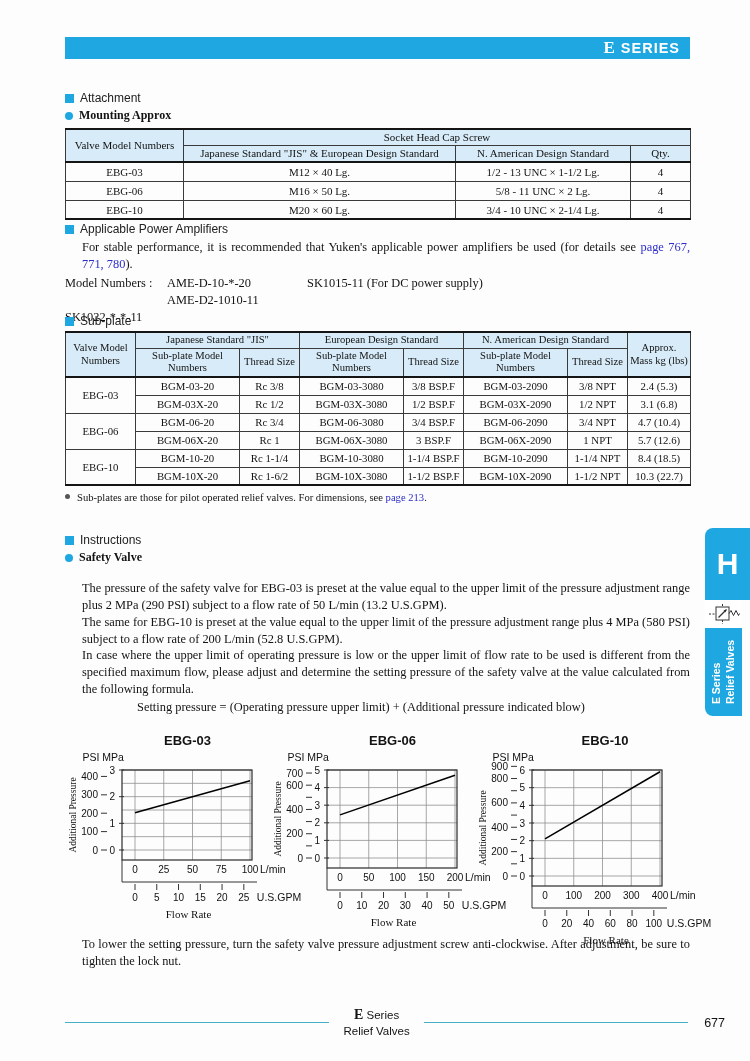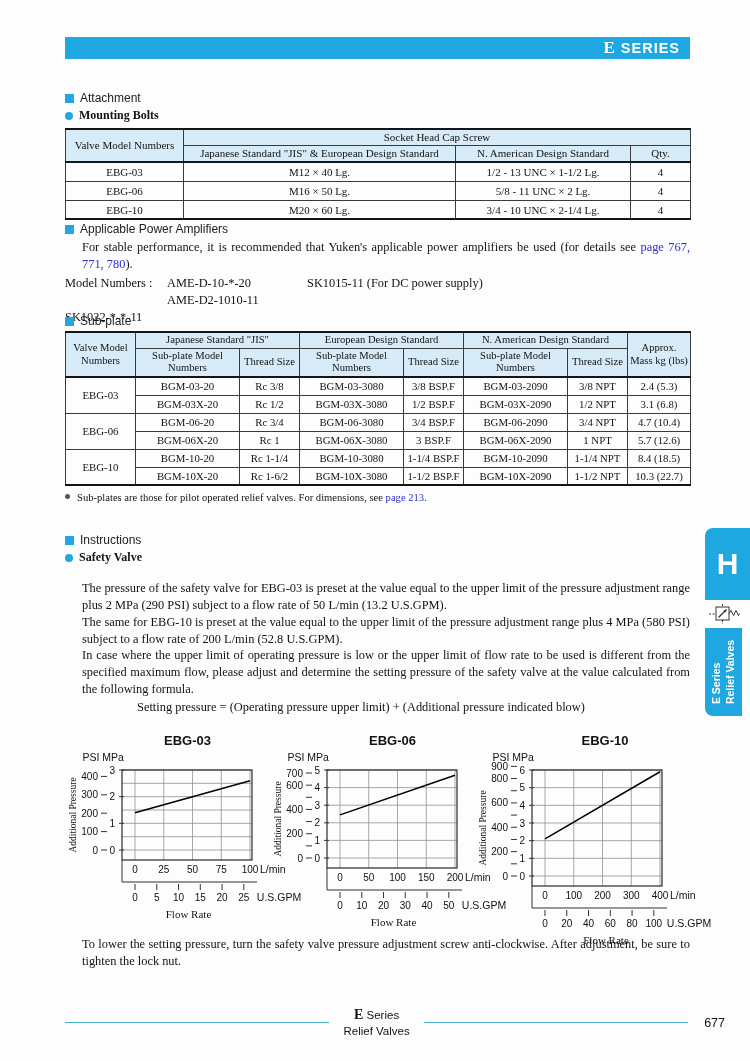--- a/index.html
+++ b/index.html
@@ -72,21 +72,21 @@
   <span class="banner-rest">SERIES</span>
 </div>
 
 <div class="abs" style="top:91px;">
   <div class="sec-title">
     <span class="sq"></span>
     <span>Attachment</span>
   </div>
   <div class="sub-title">
     <span class="dot"></span>
-    <span>Mounting Bolts</span>
+    <span>Mounting Approx</span>
   </div>
   <table class="tbl">
     <colgroup>
         <col style="width:118px">
         <col style="width:272px">
         <col style="width:175px">
         <col style="width:60px">
       </colgroup>
     <thead>
       <tr>

